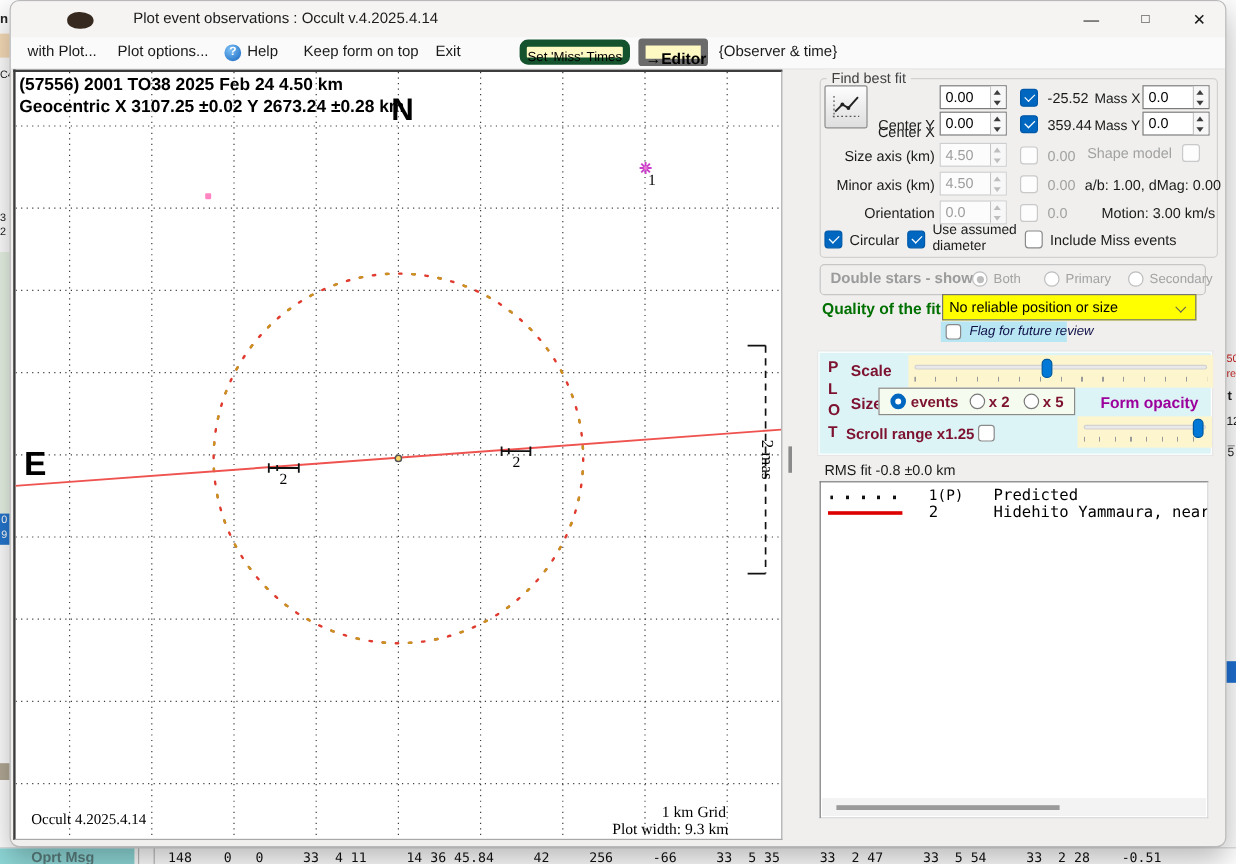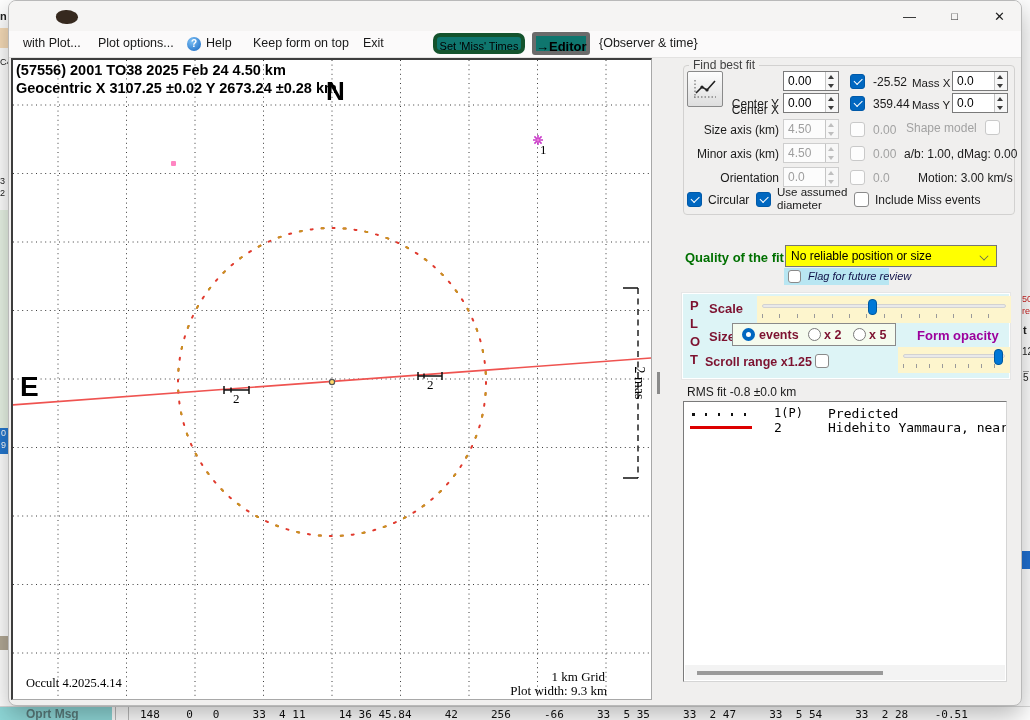--- a/index.html
+++ b/index.html
@@ -15,21 +15,21 @@
             border-radius:46% 54% 50% 48%;}
   .title-text{position:absolute;left:102px;top:7px;font-size:12.5px;color:#1b1b1b;white-space:nowrap;}
   .wbtn{position:absolute;top:0;width:45px;height:30px;display:flex;align-items:center;
         justify-content:center;font-size:13px;color:#1a1a1a;}
   .menubar{position:absolute;left:0;top:30px;width:100%;height:26px;background:#fbfafa;
            border-bottom:1px solid #e3e2e1;}
   .mitem{position:absolute;top:5px;font-size:12.5px;color:#1a1a1a;white-space:nowrap;}
   .help-icon{position:absolute;left:178px;top:6px;width:14px;height:14px;border-radius:50%;
              background:radial-gradient(circle at 35% 30%,#7cc0f5,#1565c0);color:#fff;
              font-size:10px;font-weight:bold;text-align:center;line-height:14px;}
-  .mbtn{position:absolute;background:#0f766e;border:4px solid #14532d;border-radius:5px;
+  .mbtn{position:absolute;background:#fef9c3;border:6px solid #14532d;border-radius:5px;
         text-align:center;box-sizing:border-box;}
   
   .plot-area{position:absolute;left:2px;top:57px;width:641px;height:642px;background:#fff;
              border-left:2px solid #3d3d3d;border-top:2px solid #3d3d3d;
              border-right:1px solid #a8a8a8;border-bottom:1px solid #a8a8a8;box-sizing:border-box;}
   #gridlines line{stroke:#3c3c3c;stroke-width:1;stroke-dasharray:1 3.6;}
   .c-red{fill:none;stroke:#e03a2e;stroke-width:2;stroke-dasharray:2 9;stroke-linecap:round;}
   .c-gold{fill:none;stroke:#c6951f;stroke-width:2;stroke-dasharray:2 20;stroke-dashoffset:11;stroke-linecap:round;}
   .ptitle{font:700 14.5px "Liberation Sans",sans-serif;fill:#000;}
   .pN{font:700 26px "Liberation Sans",sans-serif;fill:#000;}
@@ -126,20 +126,21 @@
     </div>
     <div class="abs" style="left:115px;top:0;width:1px;height:14px;background:#bbb;"></div>
     <div class="abs" style="left:128px;top:0;width:1px;height:14px;background:#bbb;"></div>
     <div class="abs mono" style="left:140px;top:1px;font-size:11px;color:#111;white-space:pre;">148    0   0     33  4 11     14 36 45.84     42     256     -66     33  5 35     33  2 47     33  5 54     33  2 28    -0.51</div>
   </div>
 
   <div class="dialog">
 
     <div class="titlebar">
       <div class="app-icon"></div>
+      <div class="title-text">Plot event observations : Occult v.4.2025.4.14</div>
       <div class="wbtn" style="left:878px;">—</div>
       <div class="wbtn" style="left:923px;font-size:11px;">□</div>
       <div class="wbtn" style="left:968px;">✕</div>
     </div>
 
     <div class="menubar">
       <div class="mitem" style="left:14px;">with Plot...</div>
       <div class="mitem" style="left:89px;">Plot options...</div>
       <div class="help-icon">?</div>
       <div class="mitem" style="left:197px;">Help</div>
@@ -289,20 +290,31 @@
     <div class="lbl gray" style="left:864px;top:170px;">0.0</div>
     <div class="lbl" style="left:909px;top:170px;">Motion: 3.00 km/s</div>
 
     <div class="cb on" style="left:678px;top:191px;"></div>
     <div class="lbl" style="left:699px;top:192px;">Circular</div>
     <div class="cb on" style="left:747px;top:191px;"></div>
     <div class="lbl" style="left:768px;top:185px;width:74px;white-space:normal;font-size:11.5px;line-height:13px;">Use assumed diameter</div>
     <div class="cb off" style="left:845px;top:191px;"></div>
     <div class="lbl" style="left:866px;top:192px;">Include Miss events</div>
 
+    <div class="grp" style="left:674px;top:219px;width:322px;height:26px;border-color:#c6c6c6;">
+      <div class="lbl" style="left:8px;top:4px;font-weight:bold;font-size:12.5px;color:#9b9b9b;">Double stars - show</div>
+      <div class="rad dis" style="left:126px;top:5px;">
+          <span class="dot"></span>
+        </div>
+      <div class="lbl gray" style="left:144px;top:6px;font-size:11px;">Both</div>
+      <div class="rad dis" style="left:186px;top:5px;"></div>
+      <div class="lbl gray" style="left:204px;top:6px;font-size:11px;">Primary</div>
+      <div class="rad dis" style="left:256px;top:5px;"></div>
+      <div class="lbl gray" style="left:274px;top:6px;font-size:11px;">Secondary</div>
+    </div>
 
     <div class="lbl" style="left:676px;top:249px;font-weight:bold;font-size:13px;color:#007000;">Quality of the fit</div>
     <div class="combo" style="left:776px;top:244px;width:212px;height:22px;">
       <span class="ctext">No reliable position or size</span>
       <span class="chev"></span>
     </div>
     <div class="abs" style="left:775px;top:267px;width:105px;height:17px;background:#b8e6f2;">
       <div class="cb off" style="left:4px;top:2px;width:13px;height:13px;"></div>
       <div class="lbl" style="left:24px;top:2px;font-size:11px;font-style:italic;color:#101048;">Flag for future review</div>
     </div>

